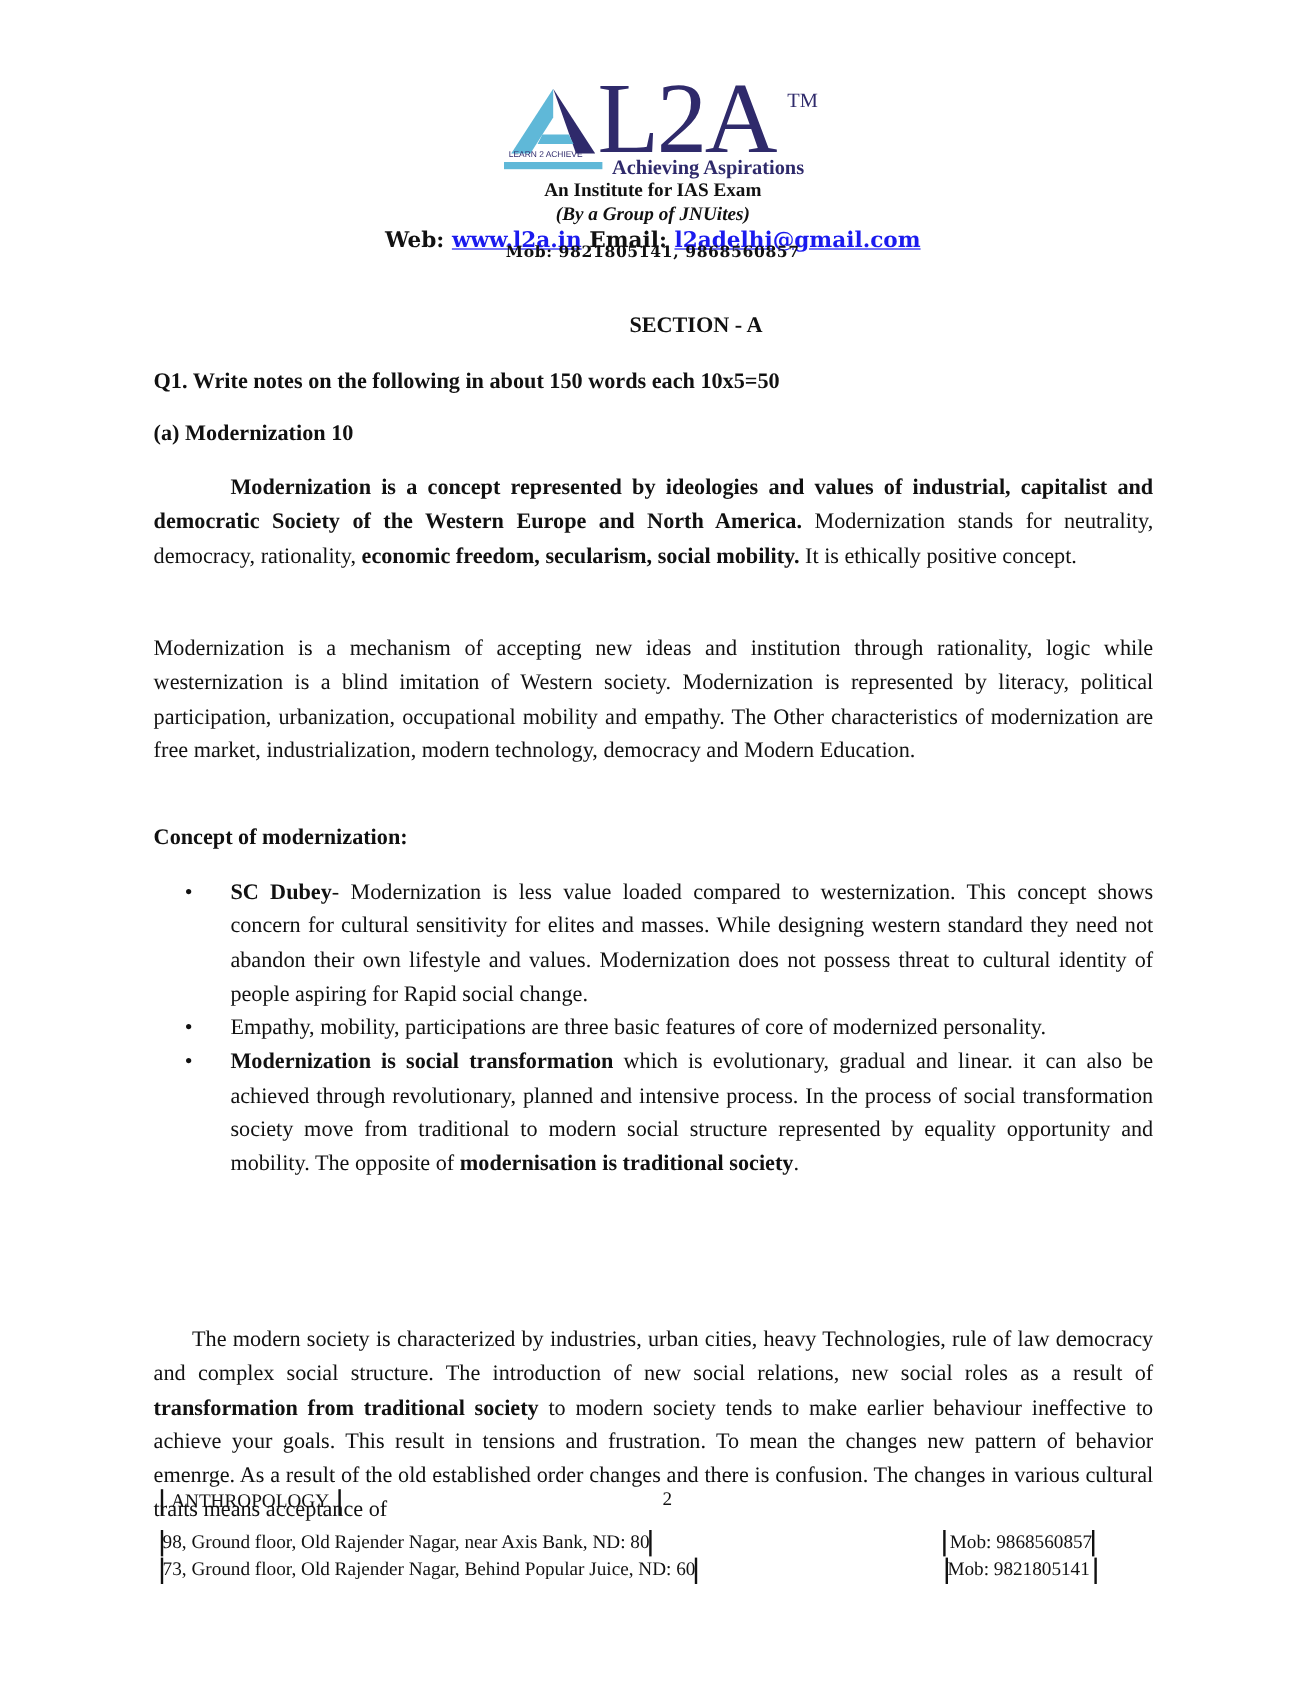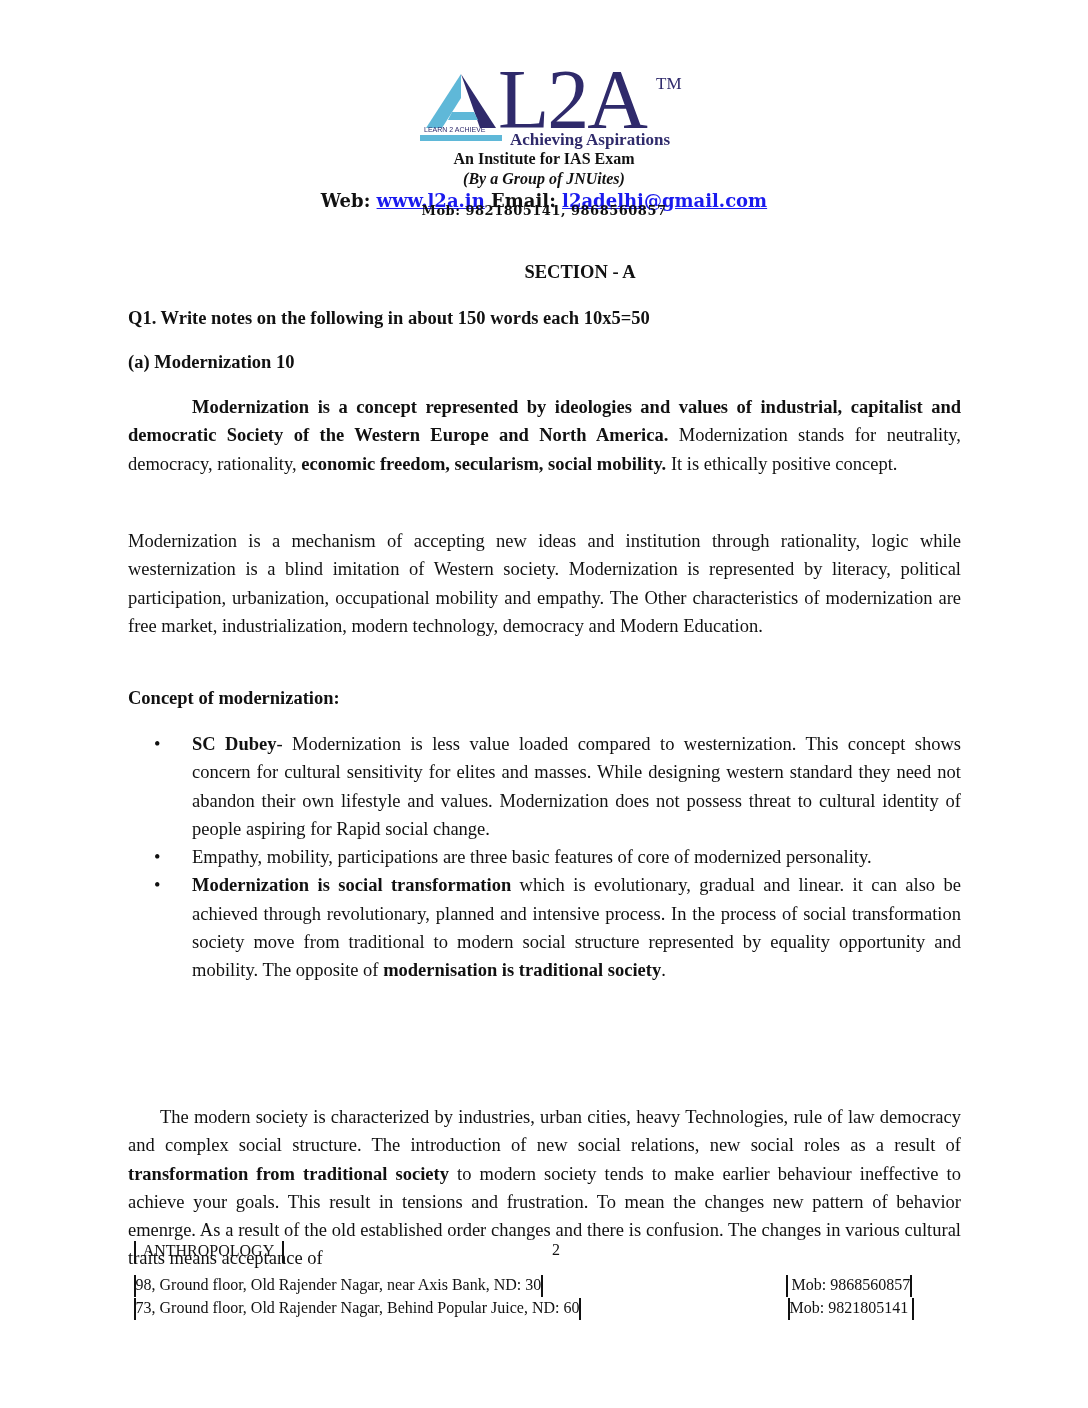--- a/index.html
+++ b/index.html
@@ -103,21 +103,21 @@
 
   <div class="footer">
     <div class="f-line" style="left:134px; top:1241px;">
       <span class="bar"></span>&nbsp;
       <span>ANTHROPOLOGY</span>&nbsp;
       <span class="bar"></span>
     </div>
     <div class="f-line" style="left:552px; top:1241px;">2</div>
 
     <div class="f-line" style="left:134px; top:1275px;">
-      <span class="bar"></span><span>98, Ground floor, Old Rajender Nagar, near Axis Bank, ND: 30</span><span class="bar"></span>
+      <span class="bar"></span><span>98, Ground floor, Old Rajender Nagar, near Axis Bank, ND: 80</span><span class="bar"></span>
     </div>
     <div class="f-line" style="left:134px; top:1298px;">
       <span class="bar"></span><span>73, Ground floor, Old Rajender Nagar, Behind Popular Juice, ND: 60</span><span class="bar"></span>
     </div>
     <div class="f-line" style="left:786px; top:1275px;">
       <span class="bar"></span>&nbsp;<span>Mob: 9868560857</span><span class="bar"></span>
     </div>
     <div class="f-line" style="left:788px; top:1298px;">
       <span class="bar"></span><span>Mob:  9821805141</span>&nbsp;<span class="bar"></span>
     </div>

